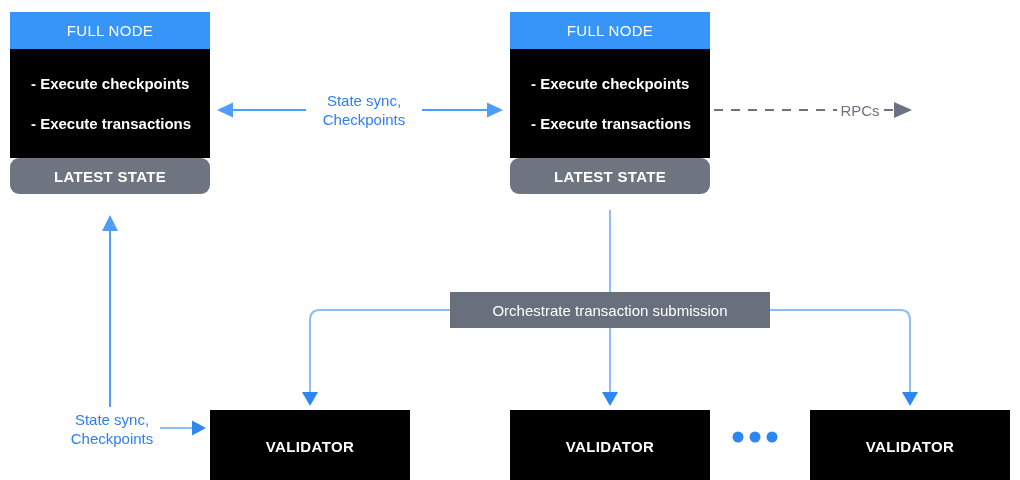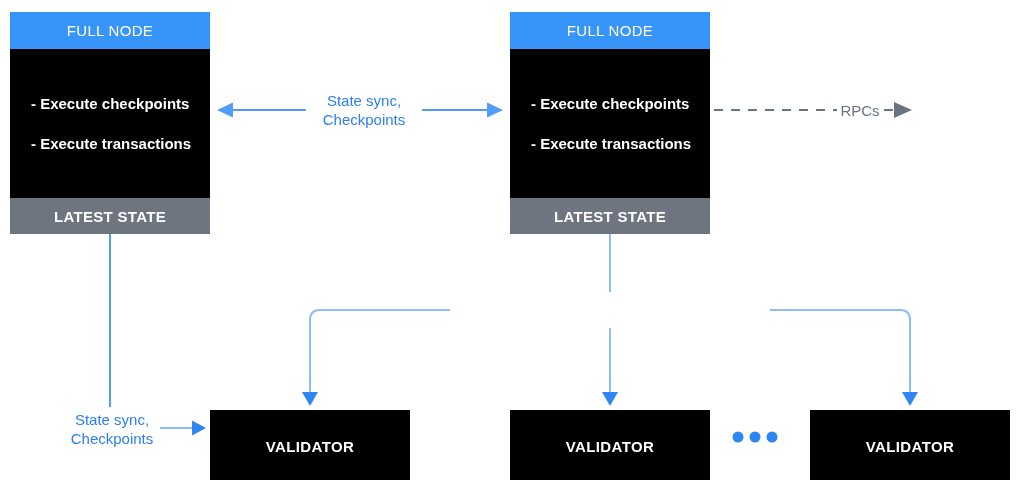--- a/index.html
+++ b/index.html
@@ -41,41 +41,42 @@
     background: var(--header-blue, #3795f9);
     color: #ffffff;
     font-size: 15px;
     font-weight: 400;
     display: flex;
     align-items: center;
     justify-content: center;
     letter-spacing: 0.3px;
   }
   .fn-body {
-    height: 149px;
+    height: 109px;
     background: var(--node-black, #000000);
     color: #ffffff;
     font-size: 15px;
     font-weight: 600;
     display: flex;
     flex-direction: column;
     justify-content: center;
     gap: 23px;
     padding-left: 21px;
   }
   .fn-footer {
     height: 36px;
     background: var(--slate-gray, #6e7580);
     color: #ffffff;
     font-size: 15px;
     font-weight: 700;
     display: flex;
     align-items: center;
     justify-content: center;
     letter-spacing: 0.3px;
+    border-radius: 9px;
   }
   .orchestrator {
     position: absolute;
     left: 450px; top: 292px;
     width: 320px; height: 36px;
     background: var(--box-gray, #68707d);
     color: #ffffff;
     font-size: 15px;
     display: flex;
     align-items: center;
@@ -173,20 +174,21 @@
 
   <div class="full-node right">
     <div class="fn-header">FULL NODE</div>
     <div class="fn-body">
       <div>- Execute checkpoints</div>
       <div>- Execute transactions</div>
     </div>
     <div class="fn-footer">LATEST STATE</div>
   </div>
 
+  <div class="orchestrator">Orchestrate transaction submission</div>
 
   <div class="validator v1">VALIDATOR</div>
   <div class="validator v2">VALIDATOR</div>
   <div class="validator v3">VALIDATOR</div>
 
   <div class="edge-label on-line label-sync-top">
     <div>State sync,</div>
     <div>Checkpoints</div>
   </div>
 

